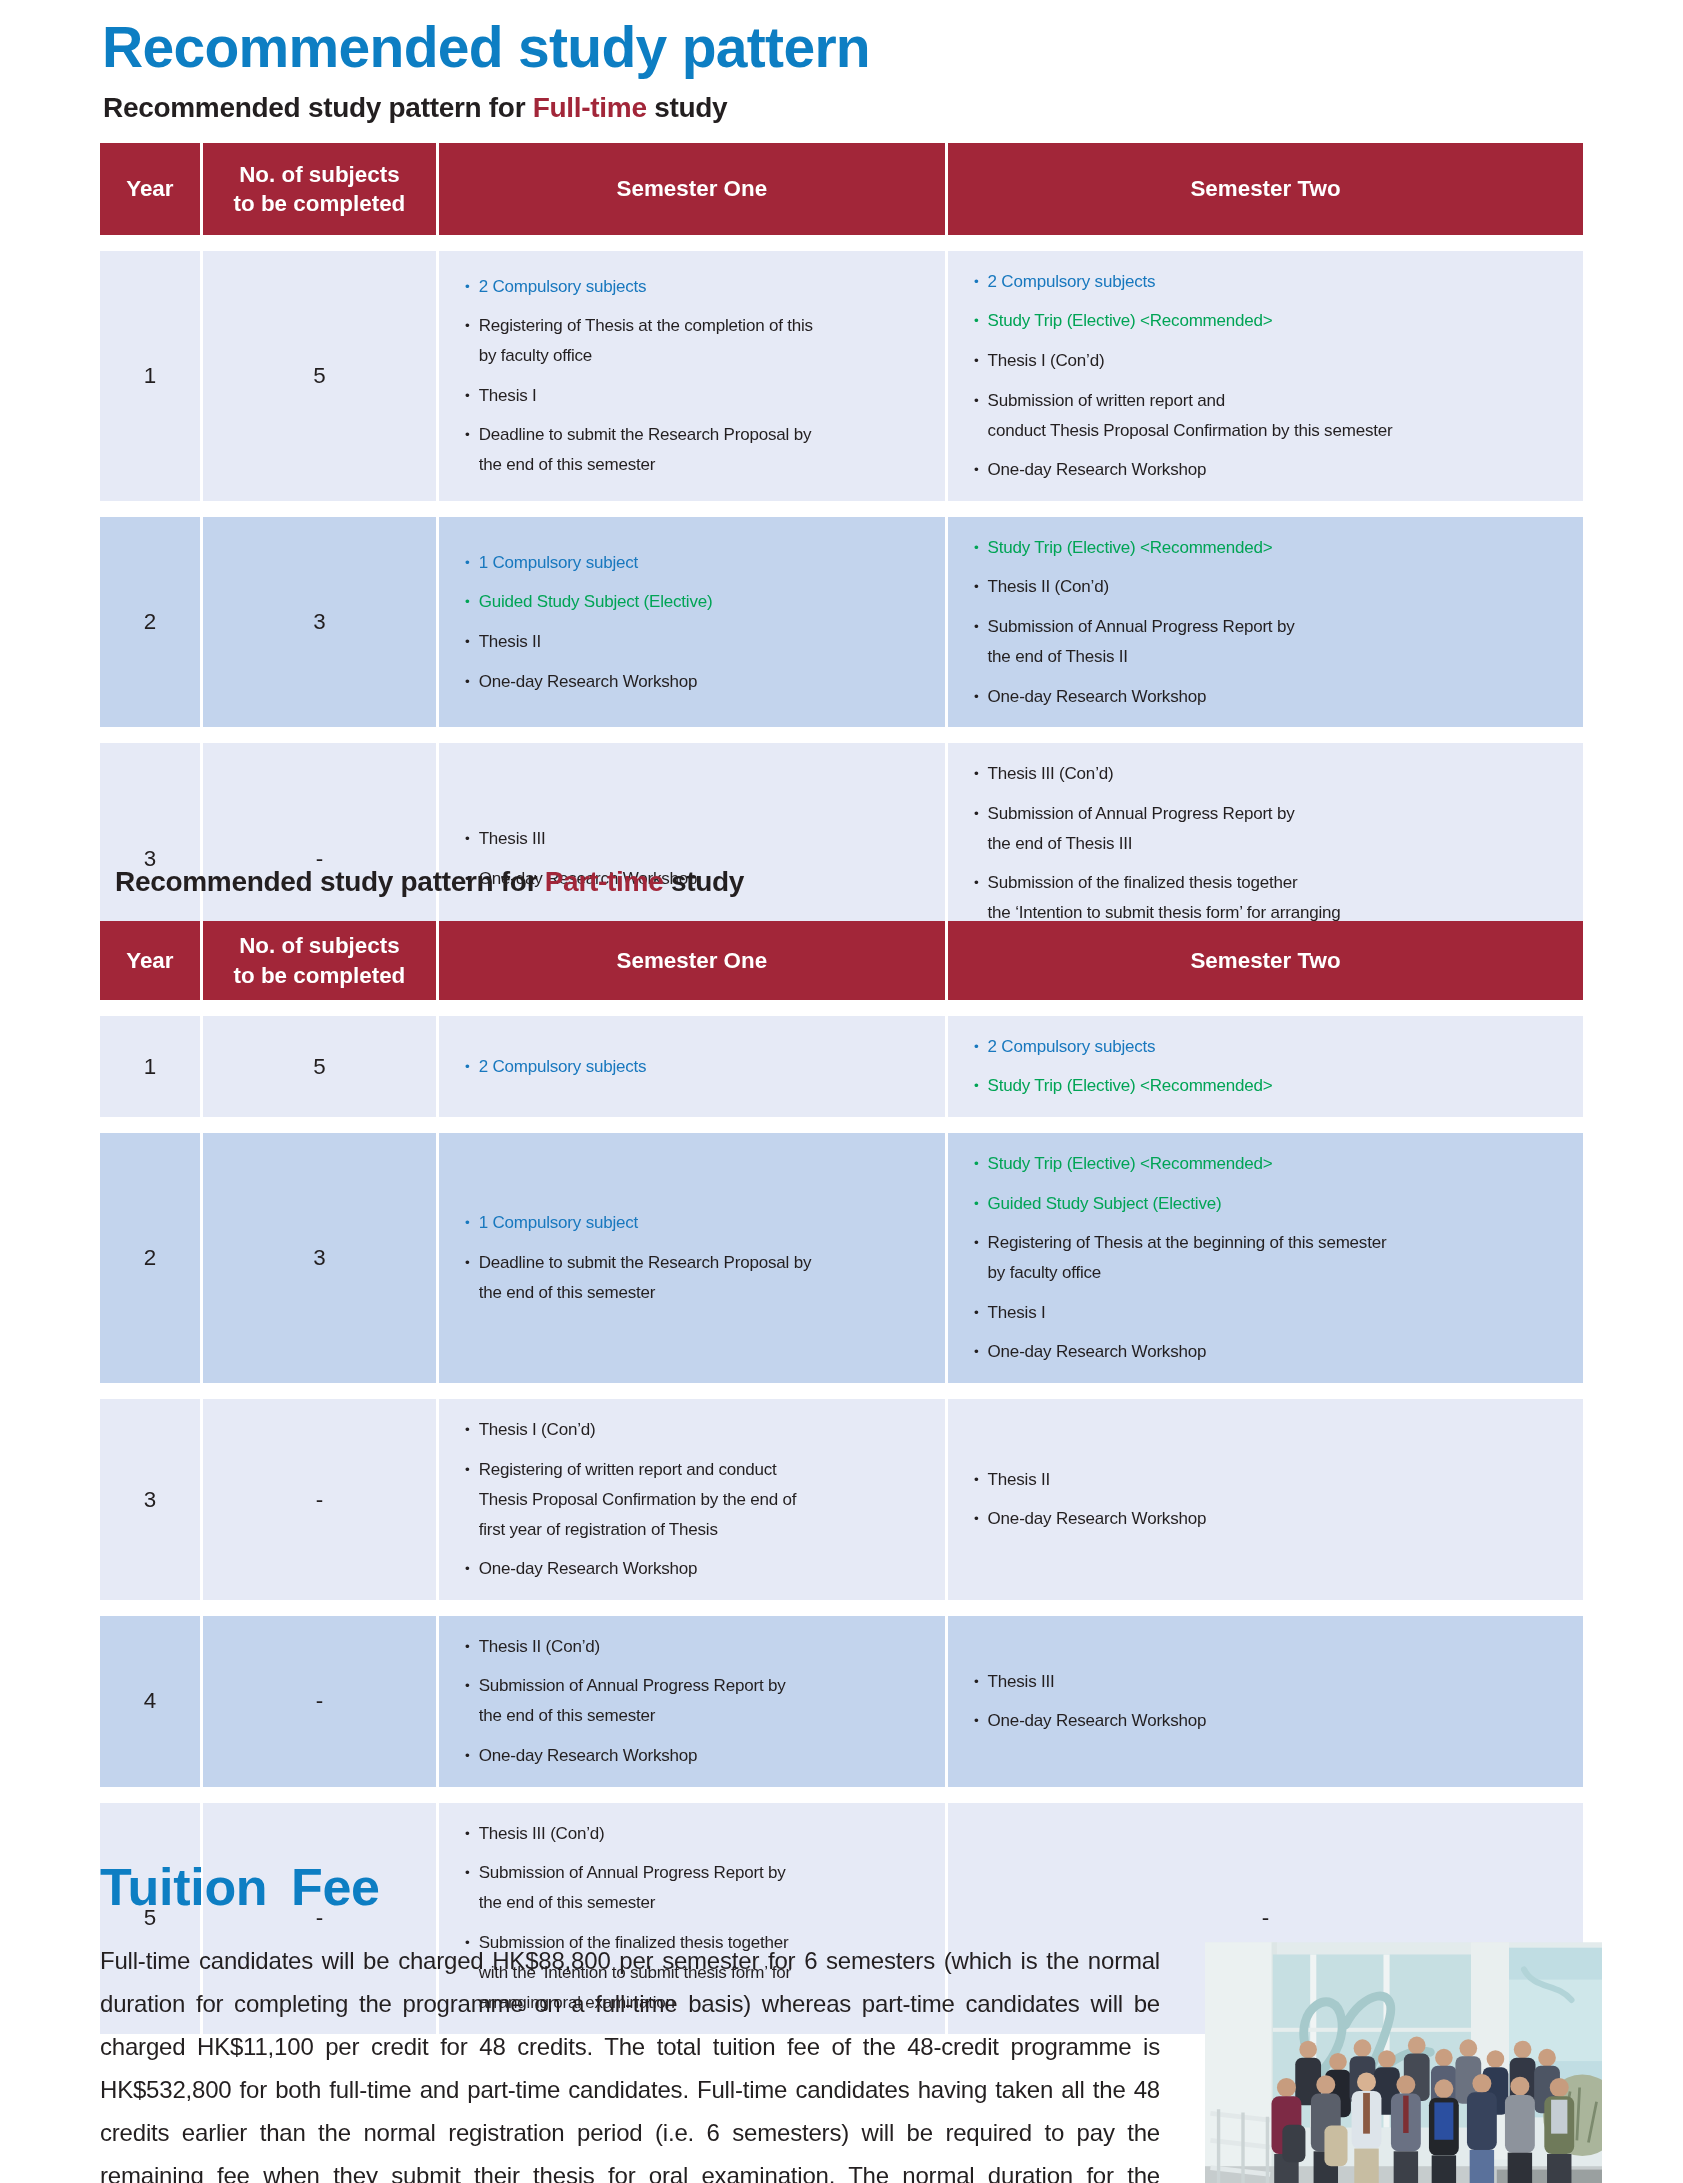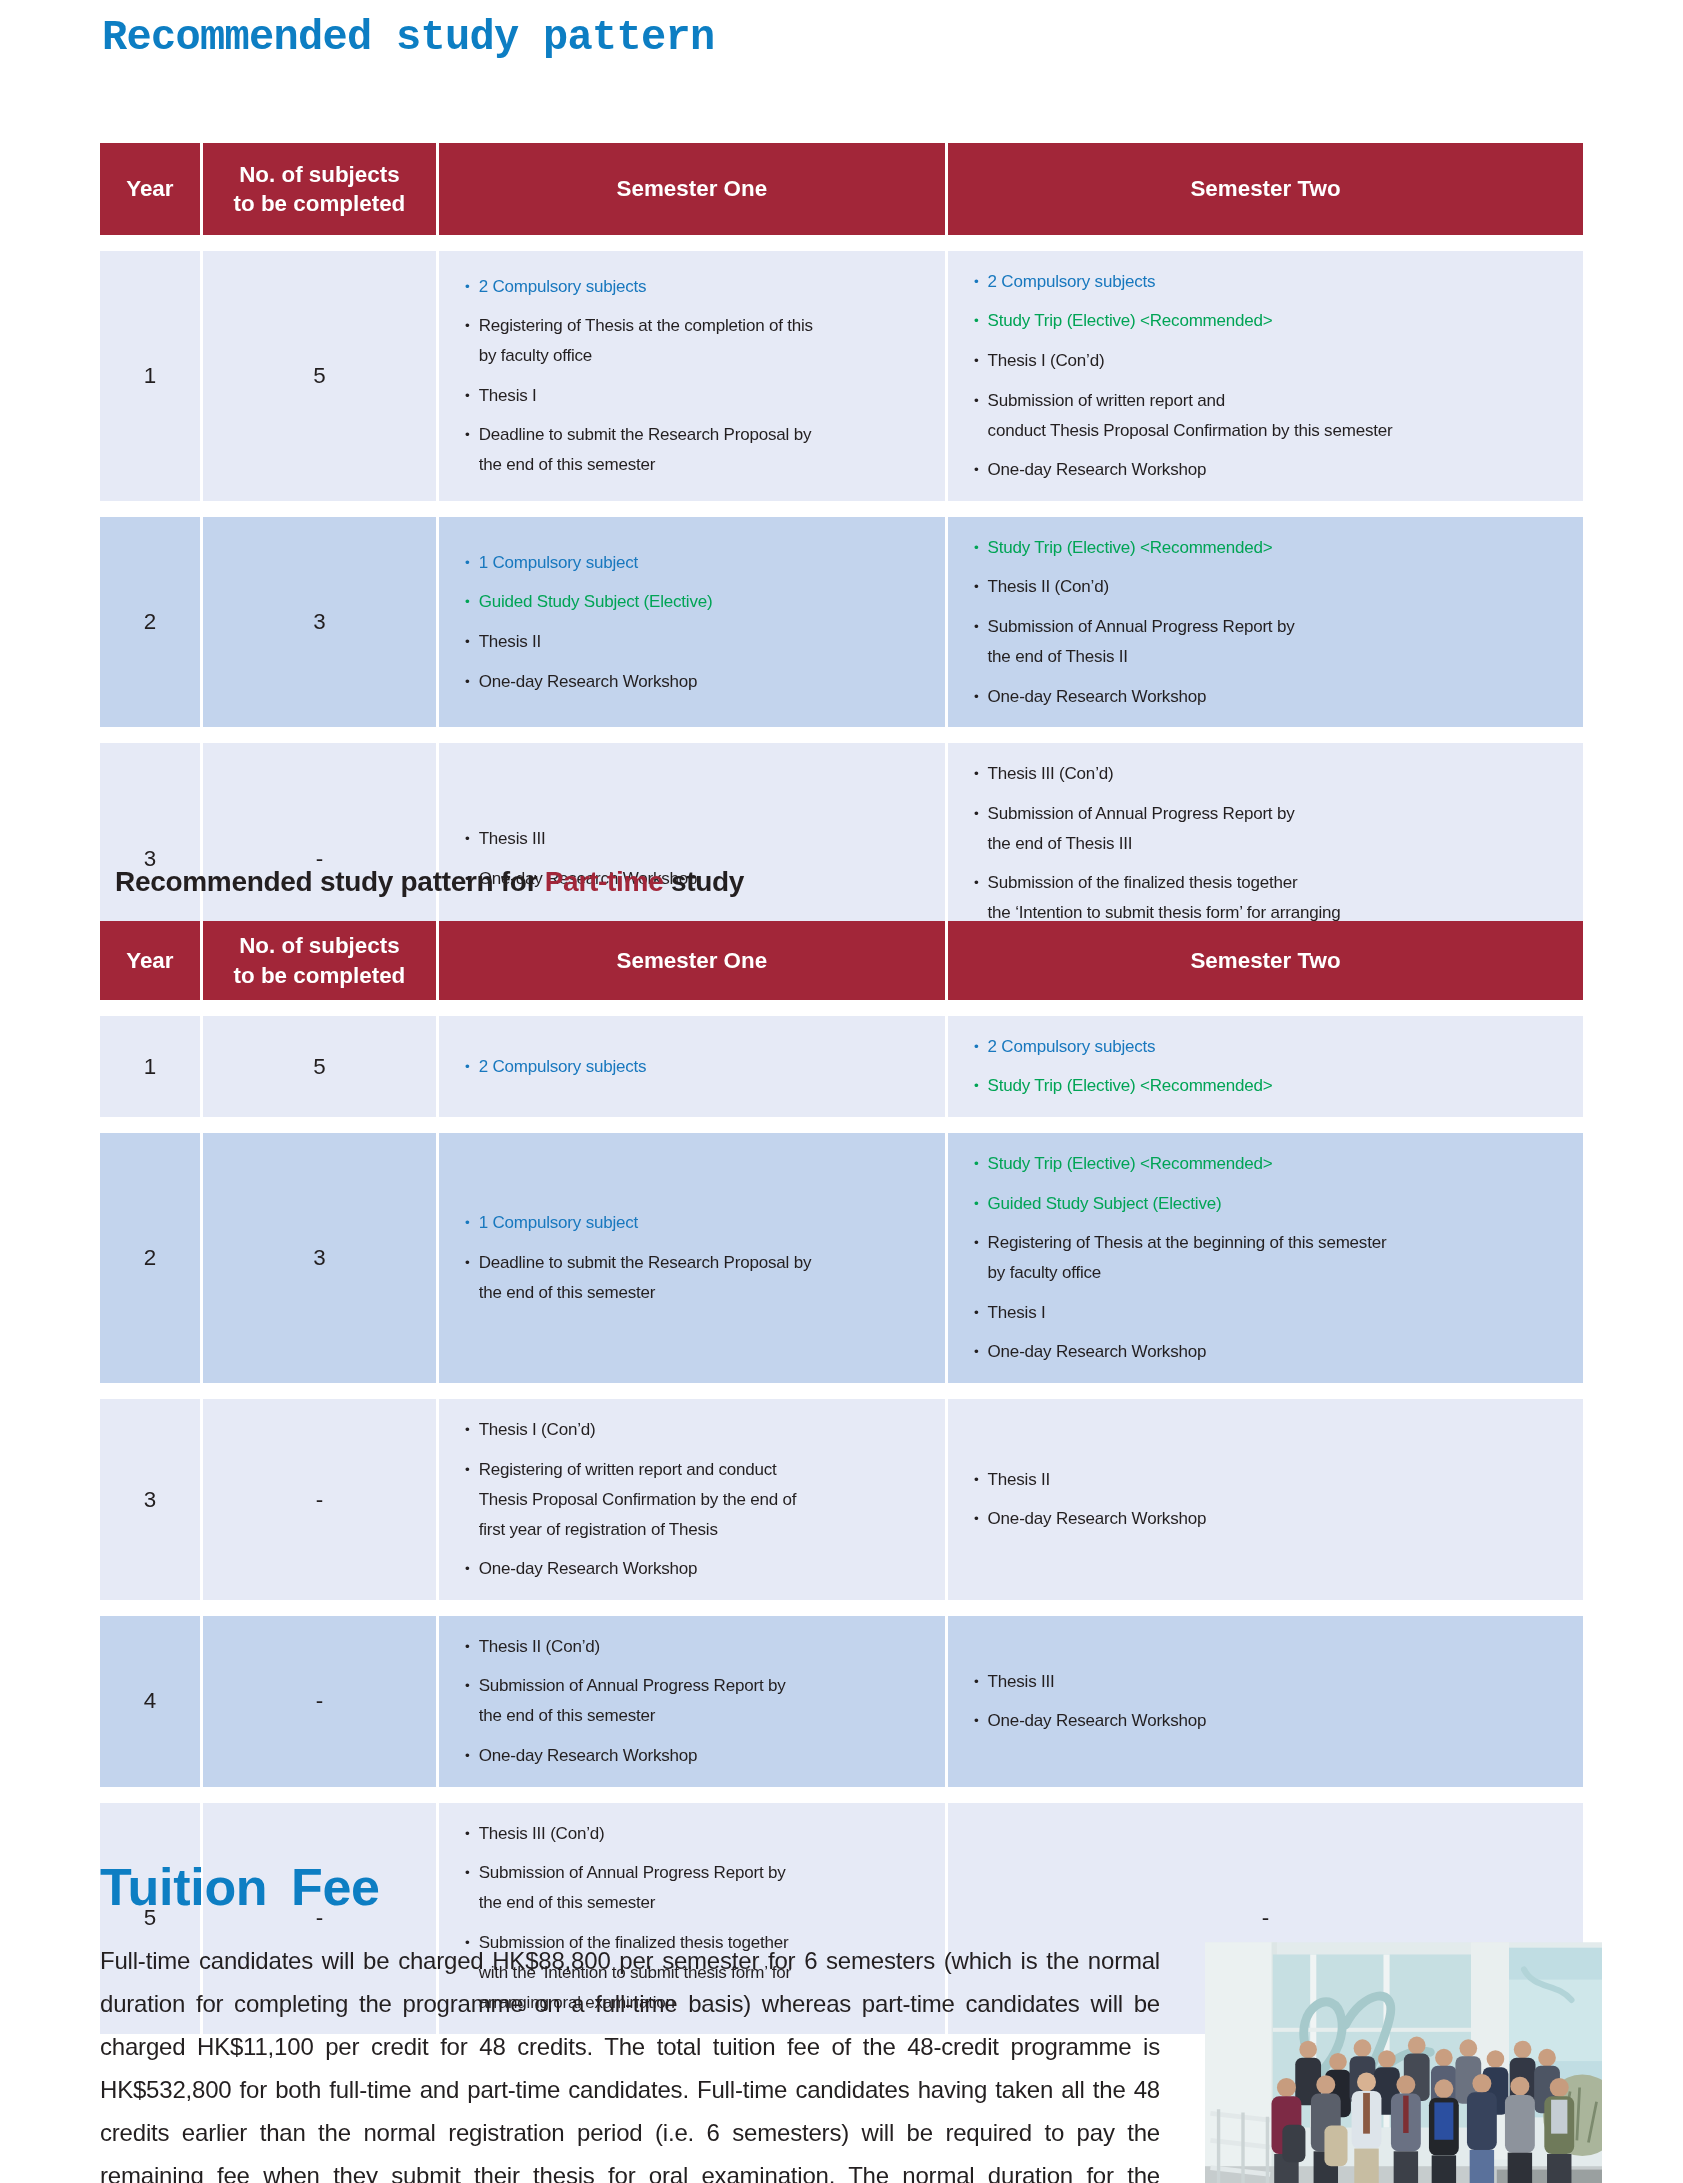--- a/index.html
+++ b/index.html
@@ -12,21 +12,21 @@
     --row-dark:#c3d4ed;
   }
   html,body{margin:0;padding:0;background:#888;}
   .page{
     position:relative;width:1684px;height:2183px;background:#ffffff;
     font-family:"Liberation Sans", sans-serif;color:var(--ink);
     overflow:hidden;margin:0 auto;
   }
   .h1{
     position:absolute;left:102px;top:13.6px;
-    font-size:42px;font-weight:bold;color:var(--title-blue);letter-spacing:-0.7px;font-family:Liberation Mono, monospace;
+    font-size:57px;font-weight:bold;color:var(--title-blue);letter-spacing:-0.7px;
   }
   .subhead{
     position:absolute;left:103px;
     font-size:28px;font-weight:bold;color:var(--ink);letter-spacing:-0.3px;
   }
   .subhead .hl{color:var(--red);}
   .sub-ft{top:92px;}
   .sub-pt{top:866px;margin-left:12px;}
   .tbl{position:absolute;left:100px;width:1483px;display:flex;flex-direction:column;gap:16px;}
   .tbl-ft{top:143px;}
@@ -71,20 +71,21 @@
     position:absolute;left:1205px;top:1942px;width:397px;height:272px;overflow:hidden;
   }
 </style>
 </head>
 <body>
 
 <div class="page">
 
   <div class="h1">Recommended study pattern</div>
 
+  <div class="subhead sub-ft"><span>Recommended study pattern for </span><span class="hl">Full-time</span><span> study</span></div>
 
   <div class="tbl tbl-ft">
       <div class="row hdr-row">
         <div class="cell hcell">Year</div>
         <div class="cell hcell">No. of subjects
 to be completed</div>
         <div class="cell hcell">Semester One</div>
         <div class="cell hcell">Semester Two</div>
       </div>
       <div class="row br0 light">

